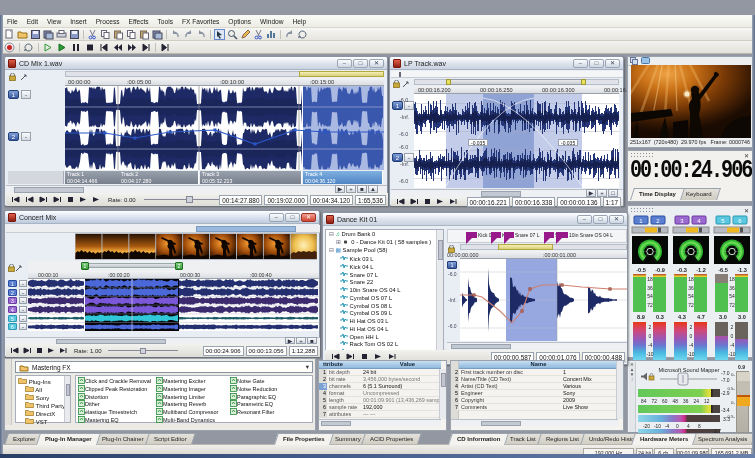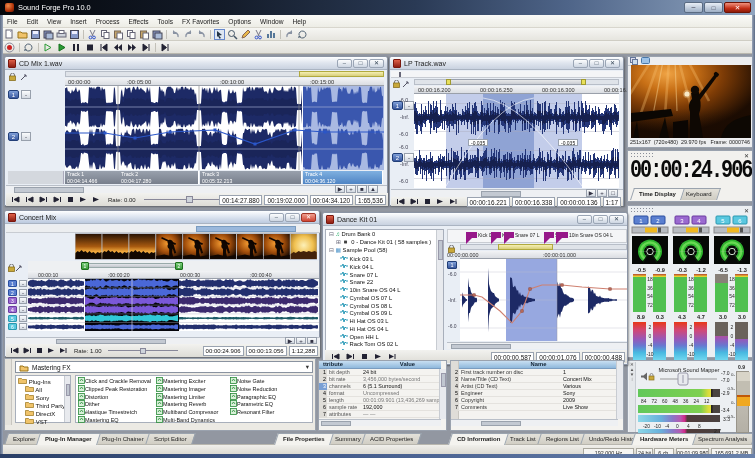--- a/index.html
+++ b/index.html
@@ -15,29 +15,20 @@
 .tab{padding:2px 6px 0;border:1px solid #9aa3ae;border-bottom:none;background:linear-gradient(#e3e1da,#cfccc2);transform:skewX(-18deg);margin-right:-4px;white-space:nowrap}
 .tab span{display:inline-block;transform:skewX(18deg)}
 .tab.sel{background:#f4f3ef;font-weight:bold;z-index:3}
 .grip{height:5px;background-image:radial-gradient(circle,#8a8f99 35%,transparent 40%);background-size:3px 3px;width:24px;margin:1px 0 0 2px}
 .mini{width:10px;height:9px;border:1px solid #98a0ac;background:linear-gradient(#fbfcfd,#d4dae2);font-size:6px;text-align:center;line-height:8px;color:#334}
 .scrl{background:#eef0f3;border-top:1px solid #b9bfc8}
 svg{display:block}
 </style></head><body>
 <div id="app">
 
-<div class="abs" style="left:0;top:0;width:755px;height:15px;background:linear-gradient(90deg,#04060a,#141c2a 30%,#2a3a55 55%,#4e6488 75%,#90a5c0);display:flex;align-items:center">
- <div style="width:9px;height:9px;margin:0 4px 0 5px;border-radius:2px;background:radial-gradient(circle at 35% 30%,#f08a4a,#b03208 60%,#601606)"></div>
- <span style="color:#fff;font-size:7.4px">Sound Forge Pro 10.0</span>
- <div style="margin-left:auto;margin-right:4px;display:flex;gap:1px">
-  <div style="width:19px;height:11px;background:linear-gradient(#e8eef6,#9fb0c6);border:1px solid #5a6b82;border-radius:2px;color:#334;font-size:7px;text-align:center;line-height:8px">–</div>
-  <div style="width:19px;height:11px;background:linear-gradient(#e8eef6,#9fb0c6);border:1px solid #5a6b82;border-radius:2px;color:#334;font-size:6px;text-align:center;line-height:10px">□</div>
-  <div style="width:27px;height:11px;background:linear-gradient(#f0937f,#c22e16 60%,#8d1b08);border:1px solid #6e1204;border-radius:2px;color:#fff;font-size:6.5px;text-align:center;line-height:10px">✕</div>
- </div>
-</div>
 <div class="abs" style="left:0;top:15px;width:755px;height:13px;background:linear-gradient(#fafaf8,#ededE6);border-bottom:1px solid #d8d6cd;display:flex;align-items:center;font-size:6.6px;color:#1a1a1a">
  <span style="margin-left:7px">File</span>
       <span style="margin-left:9px">Edit</span>
       <span style="margin-left:9px">View</span>
       <span style="margin-left:9px">Insert</span>
       <span style="margin-left:9px">Process</span>
       <span style="margin-left:9px">Effects</span>
       <span style="margin-left:9px">Tools</span>
       <span style="margin-left:9px">FX Favorites</span>
       <span style="margin-left:9px">Options</span>

